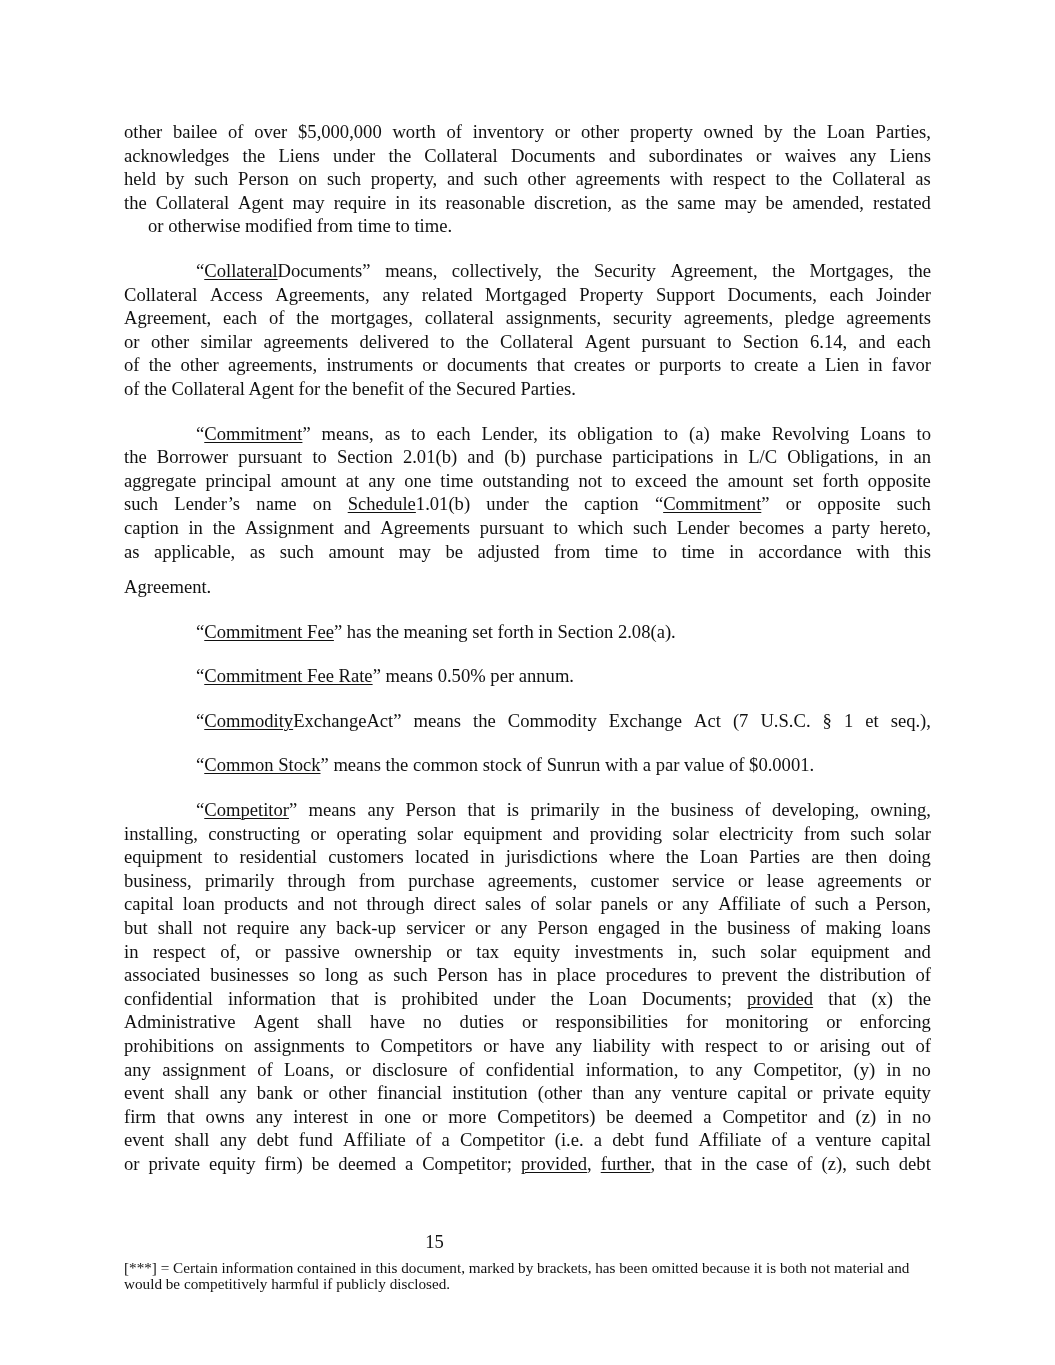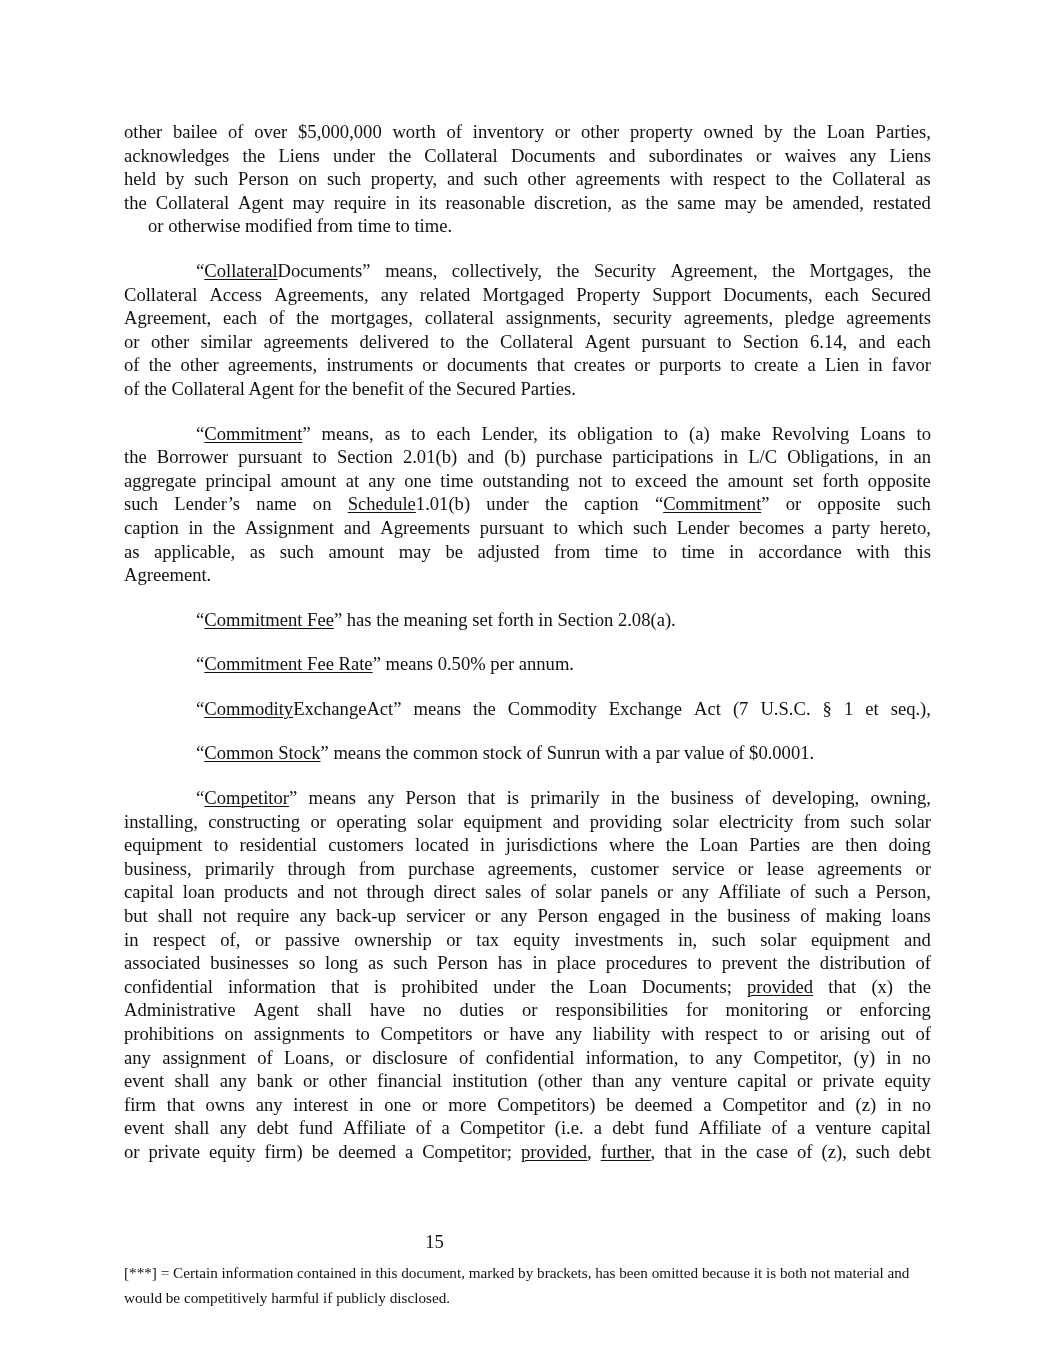--- a/index.html
+++ b/index.html
@@ -43,50 +43,50 @@
     top: 1231px;
     text-align: center;
     font-size: 18.6px;
   }
   .footnote {
     position: absolute;
     left: 124px;
     top: 1260px;
     width: 810px;
     font-size: 15.2px;
-    line-height: 25px;
+    line-height: 16px;
   }
 </style>
 </head>
 <body>
 
 <div class="page" id="page">
     <div class="para">
       <div class="jline"><span>other</span><span>bailee</span><span>of</span><span>over</span><span>$5,000,000</span><span>worth</span><span>of</span><span>inventory</span><span>or</span><span>other</span><span>property</span><span>owned</span><span>by</span><span>the</span><span>Loan</span><span>Parties,</span></div>
       <div class="jline"><span>acknowledges</span><span>the</span><span>Liens</span><span>under</span><span>the</span><span>Collateral</span><span>Documents</span><span>and</span><span>subordinates</span><span>or</span><span>waives</span><span>any</span><span>Liens</span></div>
       <div class="jline"><span>held</span><span>by</span><span>such</span><span>Person</span><span>on</span><span>such</span><span>property,</span><span>and</span><span>such</span><span>other</span><span>agreements</span><span>with</span><span>respect</span><span>to</span><span>the</span><span>Collateral</span><span>as</span></div>
       <div class="jline"><span>the</span><span>Collateral</span><span>Agent</span><span>may</span><span>require</span><span>in</span><span>its</span><span>reasonable</span><span>discretion,</span><span>as</span><span>the</span><span>same</span><span>may</span><span>be</span><span>amended,</span><span>restated</span></div>
       <div class="jline last" style="white-space: pre; margin-left: 24px;">or otherwise modified from time to time.</div>
     </div>
     <div class="para">
       <div class="jline indent"><span>“<span class="u">Collateral</span><span>Documents</span>”</span><span>means,</span><span>collectively,</span><span>the</span><span>Security</span><span>Agreement,</span><span>the</span><span>Mortgages,</span><span>the</span></div>
-      <div class="jline"><span>Collateral</span><span>Access</span><span>Agreements,</span><span>any</span><span>related</span><span>Mortgaged</span><span>Property</span><span>Support</span><span>Documents,</span><span>each</span><span>Secured</span></div>
+      <div class="jline"><span>Collateral</span><span>Access</span><span>Agreements,</span><span>any</span><span>related</span><span>Mortgaged</span><span>Property</span><span>Support</span><span>Documents,</span><span>each</span><span>Joinder</span></div>
       <div class="jline"><span>Agreement,</span><span>each</span><span>of</span><span>the</span><span>mortgages,</span><span>collateral</span><span>assignments,</span><span>security</span><span>agreements,</span><span>pledge</span><span>agreements</span></div>
       <div class="jline"><span>or</span><span>other</span><span>similar</span><span>agreements</span><span>delivered</span><span>to</span><span>the</span><span>Collateral</span><span>Agent</span><span>pursuant</span><span>to</span><span>Section</span><span>6.14,</span><span>and</span><span>each</span></div>
       <div class="jline"><span>of</span><span>the</span><span>other</span><span>agreements,</span><span>instruments</span><span>or</span><span>documents</span><span>that</span><span>creates</span><span>or</span><span>purports</span><span>to</span><span>create</span><span>a</span><span>Lien</span><span>in</span><span>favor</span></div>
       <div class="jline last" style="white-space: pre;">of the Collateral Agent for the benefit of the Secured Parties.</div>
     </div>
     <div class="para">
       <div class="jline indent"><span>“<span class="u">Commitment</span>”</span><span>means,</span><span>as</span><span>to</span><span>each</span><span>Lender,</span><span>its</span><span>obligation</span><span>to</span><span>(a)</span><span>make</span><span>Revolving</span><span>Loans</span><span>to</span></div>
       <div class="jline"><span>the</span><span>Borrower</span><span>pursuant</span><span>to</span><span>Section</span><span>2.01(b)</span><span>and</span><span>(b)</span><span>purchase</span><span>participations</span><span>in</span><span>L/C</span><span>Obligations,</span><span>in</span><span>an</span></div>
       <div class="jline"><span>aggregate</span><span>principal</span><span>amount</span><span>at</span><span>any</span><span>one</span><span>time</span><span>outstanding</span><span>not</span><span>to</span><span>exceed</span><span>the</span><span>amount</span><span>set</span><span>forth</span><span>opposite</span></div>
       <div class="jline"><span>such</span><span>Lender’s</span><span>name</span><span>on</span><span><span class="u">Schedule</span><span>1.01(b)</span></span><span>under</span><span>the</span><span>caption</span><span>“<span class="u">Commitment</span>”</span><span>or</span><span>opposite</span><span>such</span></div>
       <div class="jline"><span>caption</span><span>in</span><span>the</span><span>Assignment</span><span>and</span><span>Agreements</span><span>pursuant</span><span>to</span><span>which</span><span>such</span><span>Lender</span><span>becomes</span><span>a</span><span>party</span><span>hereto,</span></div>
       <div class="jline"><span>as</span><span>applicable,</span><span>as</span><span>such</span><span>amount</span><span>may</span><span>be</span><span>adjusted</span><span>from</span><span>time</span><span>to</span><span>time</span><span>in</span><span>accordance</span><span>with</span><span>this</span></div>
-      <div class="jline last" style="white-space: pre;">Agreement.</div>
+      <div class="jline last" style="white-space: pre; margin-top: 12px;">Agreement.</div>
     </div>
     <div class="para">
       <div class="jline indent last" style="white-space: pre;">“<span class="u">Commitment Fee</span>” has the meaning set forth in Section 2.08(a).</div>
     </div>
     <div class="para">
       <div class="jline indent last" style="white-space: pre;">“<span class="u">Commitment Fee Rate</span>” means 0.50% per annum.</div>
     </div>
     <div class="para">
       <div class="jline indent"><span>“<span class="u">Commodity</span><span>Exchange</span><span>Act</span>”</span><span>means</span><span>the</span><span>Commodity</span><span>Exchange</span><span>Act</span><span>(7</span><span>U.S.C.</span><span>§</span><span>1</span><span>et</span><span>seq.),</span></div>
     </div>

